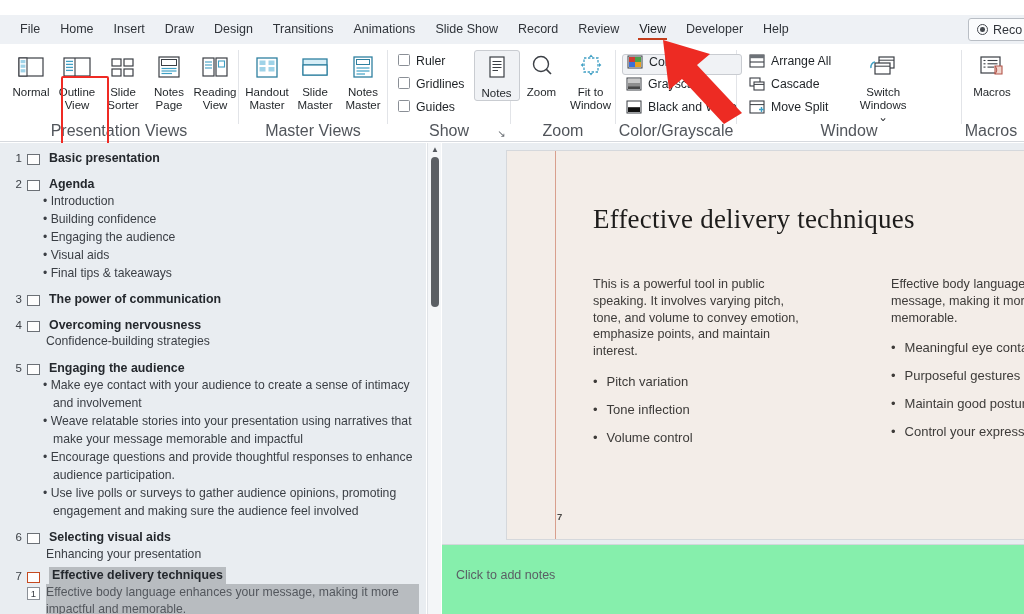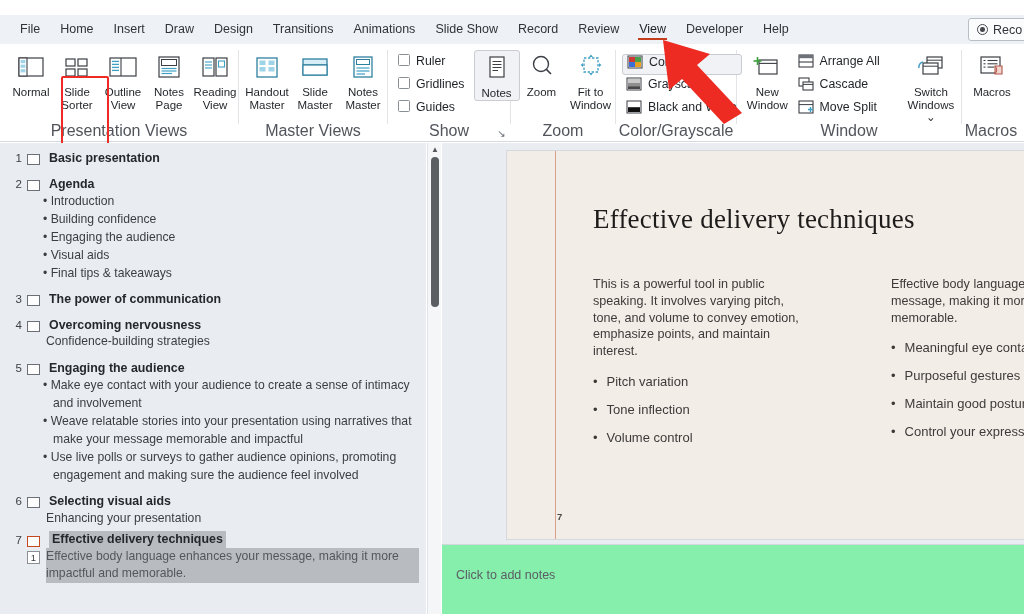--- a/index.html
+++ b/index.html
@@ -248,41 +248,41 @@
               <rect x="5.6" y="11.6" width="4.8" height="3.2" fill="#9fd3e8"></rect>
               <rect x="5.6" y="16.2" width="4.8" height="3.2" fill="#9fd3e8"></rect>
             </svg>
           </span>
           <span class="cap">Normal</span>
         </div>
 
         <div class="bbtn">
           <span class="icn">
             <svg width="32" height="30" viewBox="0 0 32 30">
-              <rect x="5" y="6" width="9" height="7" fill="#fff" stroke="#3b3f45" stroke-width="1.2"></rect>
-              <rect x="17" y="6" width="9" height="7" fill="#fff" stroke="#3b3f45" stroke-width="1.2"></rect>
-              <rect x="5" y="16" width="9" height="7" fill="#fff" stroke="#3b3f45" stroke-width="1.2"></rect>
-              <rect x="17" y="16" width="9" height="7" fill="#fff" stroke="#3b3f45" stroke-width="1.2"></rect>
-            </svg>
-          </span>
-          <span class="cap">Slide Sorter</span>
-        </div>
-
-        <div class="bbtn">
-          <span class="icn">
-            <svg width="32" height="30" viewBox="0 0 32 30">
               <rect x="3" y="5" width="26" height="18" fill="#fff" stroke="#3b3f45" stroke-width="1.2"></rect>
               <line x1="14" y1="5" x2="14" y2="23" stroke="#3b3f45" stroke-width="1.1"></line>
               <line x1="5" y1="8.4" x2="12" y2="8.4" stroke="#3f9fc4" stroke-width="1.3"></line>
               <line x1="5" y1="11.4" x2="12" y2="11.4" stroke="#3f9fc4" stroke-width="1.3"></line>
               <line x1="5" y1="14.4" x2="12" y2="14.4" stroke="#3f9fc4" stroke-width="1.3"></line>
               <line x1="5" y1="17.4" x2="12" y2="17.4" stroke="#3f9fc4" stroke-width="1.3"></line>
             </svg>
           </span>
           <span class="cap">Outline View</span>
+        </div>
+
+        <div class="bbtn">
+          <span class="icn">
+            <svg width="32" height="30" viewBox="0 0 32 30">
+              <rect x="5" y="6" width="9" height="7" fill="#fff" stroke="#3b3f45" stroke-width="1.2"></rect>
+              <rect x="17" y="6" width="9" height="7" fill="#fff" stroke="#3b3f45" stroke-width="1.2"></rect>
+              <rect x="5" y="16" width="9" height="7" fill="#fff" stroke="#3b3f45" stroke-width="1.2"></rect>
+              <rect x="17" y="16" width="9" height="7" fill="#fff" stroke="#3b3f45" stroke-width="1.2"></rect>
+            </svg>
+          </span>
+          <span class="cap">Slide Sorter</span>
         </div>
 
         <div class="bbtn">
           <span class="icn">
             <svg width="32" height="30" viewBox="0 0 32 30">
               <rect x="6" y="4" width="20" height="20" fill="#fff" stroke="#3b3f45" stroke-width="1.2"></rect>
               <rect x="8.5" y="6.5" width="15" height="6" fill="#fff" stroke="#3b3f45" stroke-width="1"></rect>
               <line x1="8.5" y1="15.5" x2="23.5" y2="15.5" stroke="#3f9fc4" stroke-width="1.2"></line>
               <line x1="8.5" y1="18" x2="23.5" y2="18" stroke="#3f9fc4" stroke-width="1.2"></line>
               <line x1="8.5" y1="20.5" x2="19" y2="20.5" stroke="#3f9fc4" stroke-width="1.2"></line>
@@ -455,31 +455,20 @@
           </div>
         </div>
       </div>
       <div class="grp-label">Color/Grayscale</div>
     </div>
 
     <div class="grp-sep"></div>
 
     <div class="grp" style="width:224px;">
       <div class="grp-body" style="padding-left:6px;">
-        <div class="bbtn" style="width:50px;">
-          <span class="icn">
-            <svg width="32" height="30" viewBox="0 0 32 30">
-              <rect x="8" y="7" width="18" height="14" fill="#fff" stroke="#3b3f45" stroke-width="1.2"></rect>
-              <line x1="8" y1="10.4" x2="26" y2="10.4" stroke="#3b3f45" stroke-width="1.1"></line>
-              <line x1="6.5" y1="4" x2="6.5" y2="12" stroke="#3aa03a" stroke-width="1.6"></line>
-              <line x1="2.5" y1="8" x2="10.5" y2="8" stroke="#3aa03a" stroke-width="1.6"></line>
-            </svg>
-          </span>
-          <span class="cap">New Window</span>
-        </div>
 
         <div class="col-stack" style="margin-left:2px;">
           <div class="srow">
             <span class="mini">
               <svg width="16" height="14" viewBox="0 0 16 14">
                 <rect x="1" y="1" width="14" height="12" fill="#fff" stroke="#3b3f45" stroke-width="1.1"></rect>
                 <rect x="1" y="1" width="14" height="3.2" fill="#6d7278"></rect>
                 <line x1="1" y1="8" x2="15" y2="8" stroke="#3b3f45" stroke-width="1.1"></line>
               </svg>
             </span>
@@ -592,20 +581,21 @@
     <div class="o-gap"></div>
 
     <div class="o-row">
       <span class="o-num">5</span>
       <span class="o-ico"></span>
       <span class="o-title">Engaging the audience</span>
     </div>
     <div class="o-bullets">
       <div>• <span>Make eye contact with your audience to create a sense of intimacy and involvement</span></div>
       <div>• <span>Weave relatable stories into your presentation using narratives that make your message memorable and impactful</span></div>
+      <div>• <span>Encourage questions and provide thoughtful responses to enhance audience participation.</span></div>
       <div>• <span>Use live polls or surveys to gather audience opinions, promoting engagement and making sure the audience feel involved</span></div>
     </div>
 
     <div class="o-gap"></div>
 
     <div class="o-row">
       <span class="o-num">6</span>
       <span class="o-ico"></span>
       <span class="o-title">Selecting visual aids</span>
     </div>

